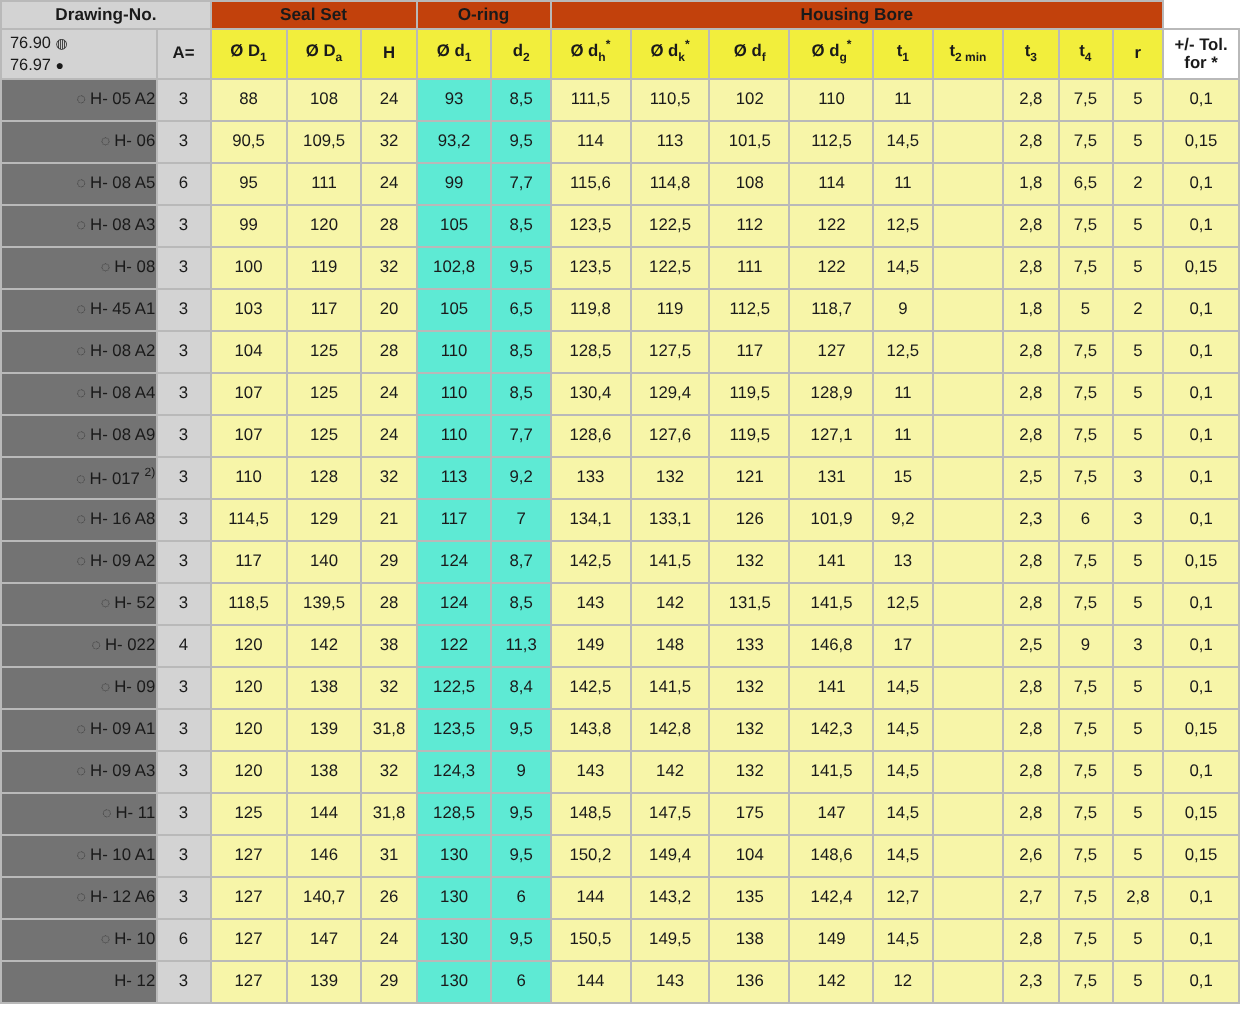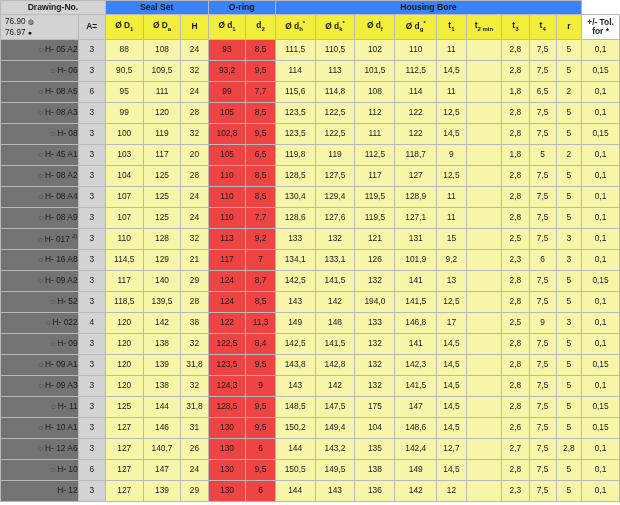--- a/index.html
+++ b/index.html
@@ -26,21 +26,21 @@
     line-height:1.1;
     height:20px;
     overflow:hidden;
     white-space:nowrap;
   }
   
   .grp{
     height:13px;
     font-weight:bold;
     font-size:8.6px;
-    background:#3b82f6;
+    background:#c2410c;
   }
   .grp.blank{background:#ffffff;border-left:1px solid #ffffff;border-top:1px solid #ffffff;border-right:1px solid #ffffff;}
   
   .sub{
     height:24px;
     font-weight:bold;
     font-size:8.4px;
     background:#f2ee3c;
   }
   .sub.gray{background:#d3d3d3;}
@@ -63,21 +63,21 @@
   .dwgsub .dot{font-size:7px;}
   
   td.name{
     background:#737373;
     text-align:right;
     padding-left:4px;
     font-size:8.4px;
   }
   td.aval{background:#d3d3d3;}
   td.seal{background:#f7f5a8;}
-  td.oring{background:#ef4444;}
+  td.oring{background:#5eead4;}
   td.bore{background:#f7f5a8;}
   td.tol{background:#f7f5a8;}
   tbody tr{height:20.4px;}
   .sup{font-size:6px;vertical-align:super;}
   .sub-i{font-size:6px;vertical-align:sub;}
   .ocirc{font-size:8px;margin-right:2px;}
 </style>
 </head>
 <body>
 
@@ -372,21 +372,21 @@
       <tr>
         <td class="name"><span class="ocirc">◌</span>H- 52</td>
         <td class="aval">3</td>
         <td class="seal">118,5</td>
         <td class="seal">139,5</td>
         <td class="seal">28</td>
         <td class="oring">124</td>
         <td class="oring">8,5</td>
         <td class="bore">143</td>
         <td class="bore">142</td>
-        <td class="bore">194,0</td>
+        <td class="bore">131,5</td>
         <td class="bore">141,5</td>
         <td class="bore">12,5</td>
         <td class="bore"></td>
         <td class="bore">2,8</td>
         <td class="bore">7,5</td>
         <td class="bore">5</td>
         <td class="tol">0,1</td>
       </tr>
       <tr>
         <td class="name"><span class="ocirc">◌</span>H- 022</td>

